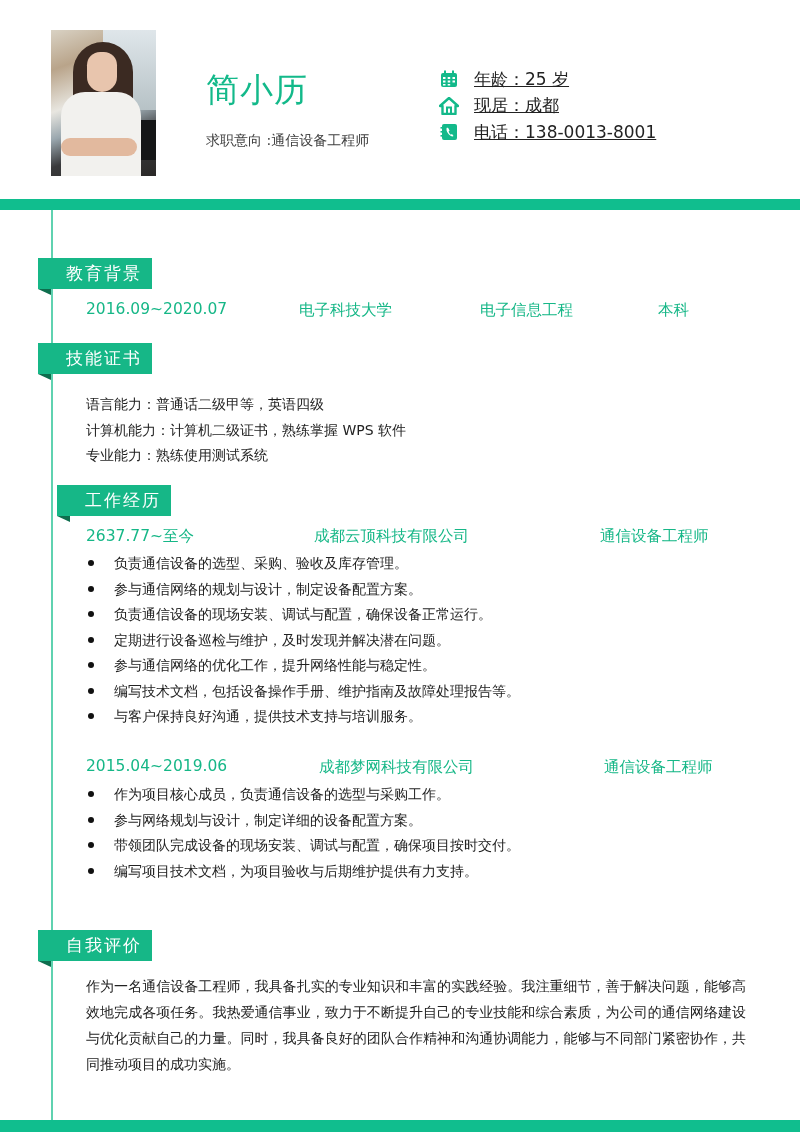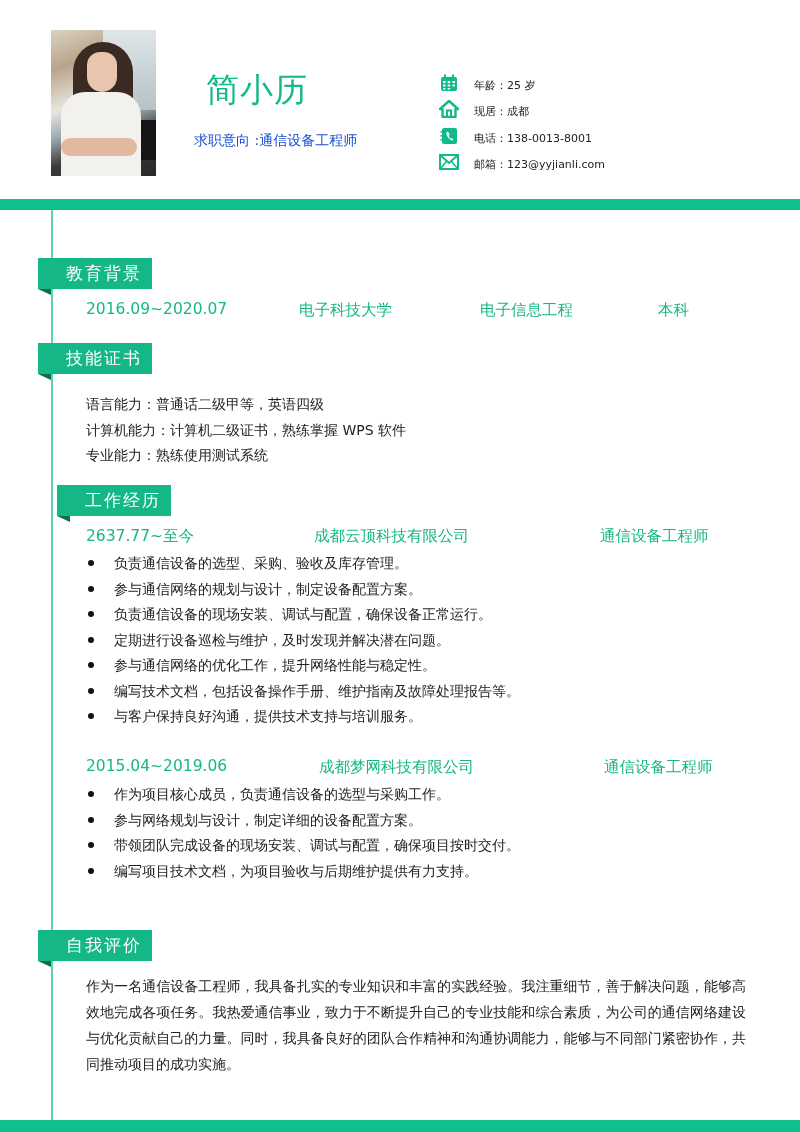--- a/index.html
+++ b/index.html
@@ -12,24 +12,24 @@
     overflow: hidden;
   }
   .photo .window { position:absolute; left:52px; top:0; width:53px; height:80px; background: linear-gradient(180deg,#dfe6ea,#b7c2c6); }
   .photo .monitor { position:absolute; left:84px; top:90px; width:21px; height:40px; background:#151617; }
   .photo .hair { position:absolute; left:22px; top:12px; width:60px; height:85px; border-radius: 30px 30px 18px 18px; background:#3b2a22; }
   .photo .face { position:absolute; left:36px; top:22px; width:30px; height:40px; border-radius: 14px 14px 16px 16px; background:#e8c5ad; }
   .photo .shirt { position:absolute; left:10px; top:62px; width:80px; height:84px; border-radius: 24px 24px 0 0; background:#f2f1ee; }
   .photo .arm { position:absolute; left:10px; top:108px; width:76px; height:18px; border-radius: 9px; background:#e2b99e; }
 
   .name { position: absolute; left: 206px; top: 68px; font-size: 33px; color: #13b98a; letter-spacing: 1px; }
-  .intent { position: absolute; left: 194px; top: 132px; font-size: 14px; color: #1d4ed8; }
+  .intent { position: absolute; left: 206px; top: 132px; font-size: 14px; color: #404040; }
 
   .contact { position: absolute; left: 438px; top: 66px; }
-  .contact-row { display: flex; align-items: flex-end; height: 26.5px; font-size: 11px; color: #222; }
+  .contact-row { display: flex; align-items: center; height: 26.5px; font-size: 17px; color: #222; text-decoration: underline; }
   .contact-row .ic { width: 22px; height: 20px; margin-right: 14px; display: flex; align-items: center; justify-content: center; }
 
   .top-bar { position: absolute; left: 0; top: 199px; width: 800px; height: 11px; background: #10be8e; }
   .bottom-bar { position: absolute; left: 0; top: 1120px; width: 800px; height: 12px; background: #10be8e; }
   .timeline { position: absolute; left: 51px; top: 210px; width: 2px; height: 910px; background: #5fd2b0; }
 
   .section-head { position: absolute; left: 38px; height: 31px; width: 114px; background: #16b787; color: #fff; font-size: 17px; line-height: 31px; padding-left: 28px; letter-spacing: 2px; }
   .section-head::after { content: ""; position: absolute; left: 0; top: 31px; border-top: 6px solid #0e6e4e; border-left: 13px solid transparent; }
 
   .edu-row { position: absolute; left: 86px; top: 300px; width: 700px; font-size: 15.5px; color: #16b787; }
@@ -97,30 +97,20 @@
       <svg width="18" height="18" viewBox="0 0 18 18">
           <rect x="2" y="1" width="15" height="16" rx="2" fill="#13b98a"></rect>
           <rect x="0.5" y="4" width="3" height="1.6" fill="#13b98a"></rect>
           <rect x="0.5" y="8" width="3" height="1.6" fill="#13b98a"></rect>
           <rect x="0.5" y="12" width="3" height="1.6" fill="#13b98a"></rect>
           <path d="M7 4.5 C6 5.5 6.3 8.5 8.5 11 C10.5 13.2 12.5 14 13.5 13 L12 11 L10.8 11.7 C9.8 11 8.8 9.7 8.6 8.6 L9.6 7.8 L8.4 5.2 Z" fill="#fff"></path>
         </svg>
     </span>
     <span>电话：138-0013-8001</span>
   </div>
-  <div class="contact-row">
-    <span class="ic">
-      <svg width="20" height="16" viewBox="0 0 20 16">
-          <rect x="1" y="1" width="18" height="14" fill="none" stroke="#13b98a" stroke-width="2"></rect>
-          <path d="M1 1 L10 9 L19 1" fill="none" stroke="#13b98a" stroke-width="2"></path>
-          <path d="M1 15 L7.5 7.5 M19 15 L12.5 7.5" stroke="#13b98a" stroke-width="1.6"></path>
-        </svg>
-    </span>
-    <span>邮箱：123@yyjianli.com</span>
-  </div>
 </div>
 
 <div class="top-bar"></div>
 <div class="timeline"></div>
 
 <div class="section-head" style="top:258px;">教育背景</div>
 <div class="edu-row">
   <span style="left:0;">2016.09~2020.07</span>
   <span style="left:213px;">电子科技大学</span>
   <span style="left:394px;">电子信息工程</span>

